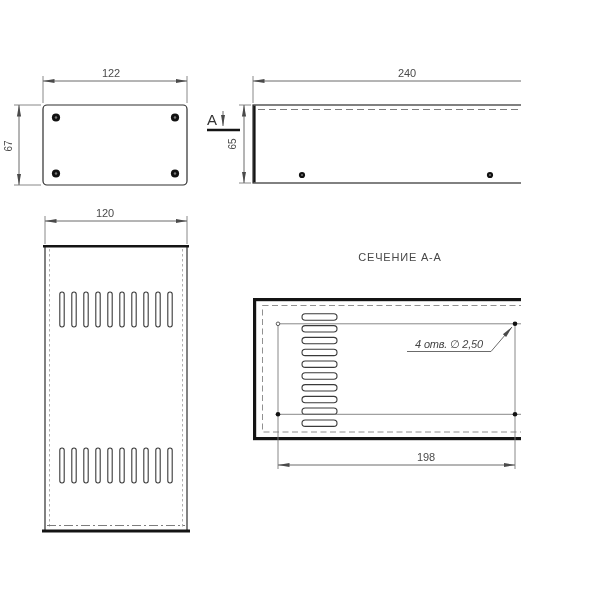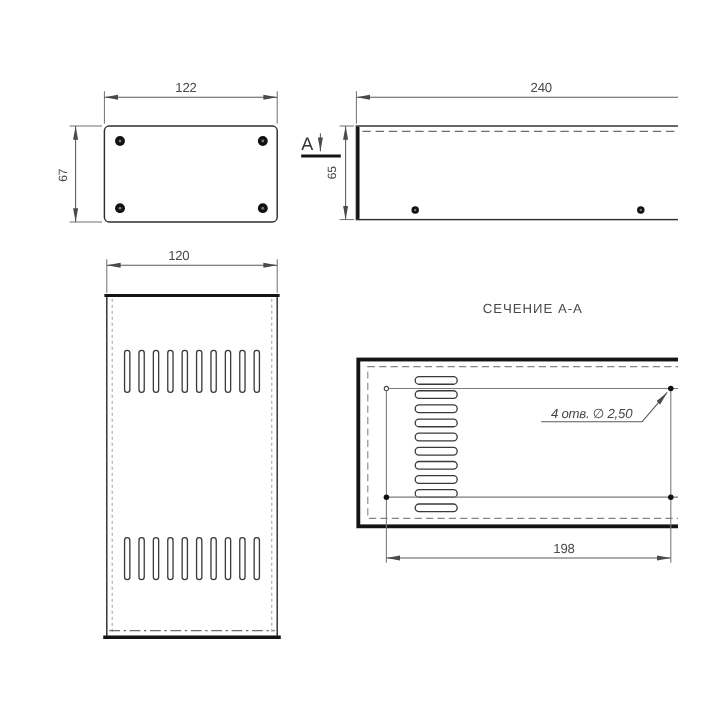--- a/index.html
+++ b/index.html
@@ -2,21 +2,20 @@
 <html><head>
 <meta charset="utf-8">
 <style>
   html,body { margin:0; padding:0; background:#ffffff; }
   .canvas {
     position:relative;
     width:521px; height:600px;
     background:#ffffff;
     font-family:"Liberation Sans", sans-serif;
     overflow:hidden;
-    margin-left:44px;
   }
   svg text {
     font-family:"Liberation Sans","DejaVu Sans",sans-serif;
     fill:#4a4a4a;
   }
   .dimtxt  { font-size:11px; letter-spacing:-0.2px; }
   .dimtxtv { font-size:10px; letter-spacing:-0.2px; }
   .cutltr  { font-size:15px; fill:#333; }
   .sectitle{ font-size:11px; letter-spacing:0.8px; fill:#484848; }
   .notetxt { font-size:11px; font-style:italic; letter-spacing:-0.2px; fill:#454545; }

